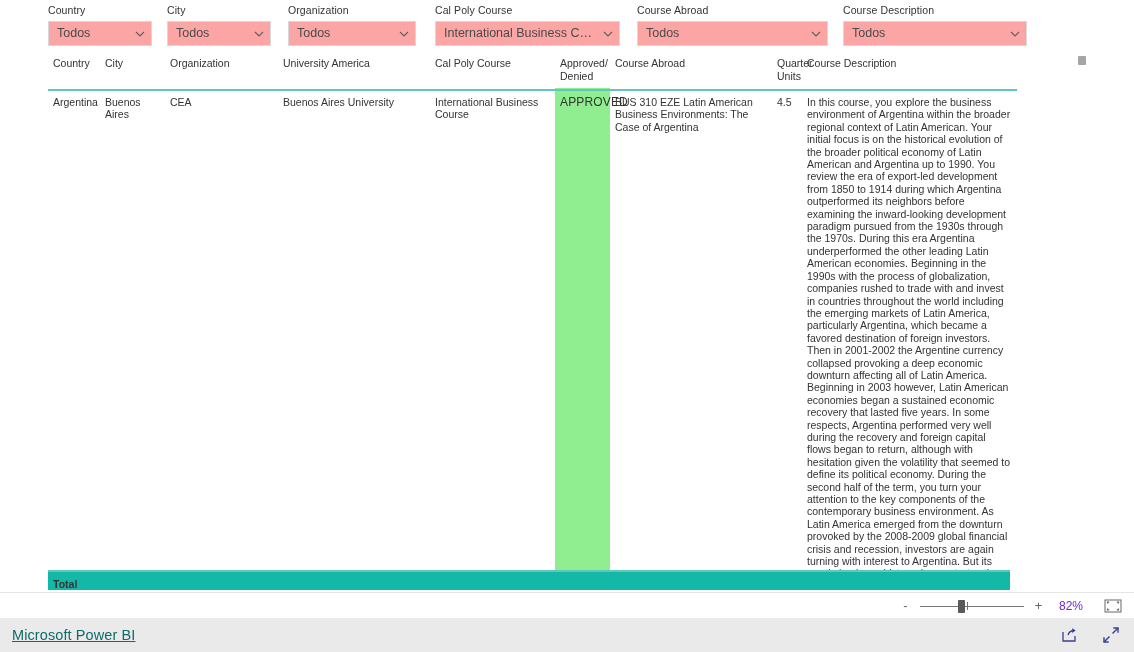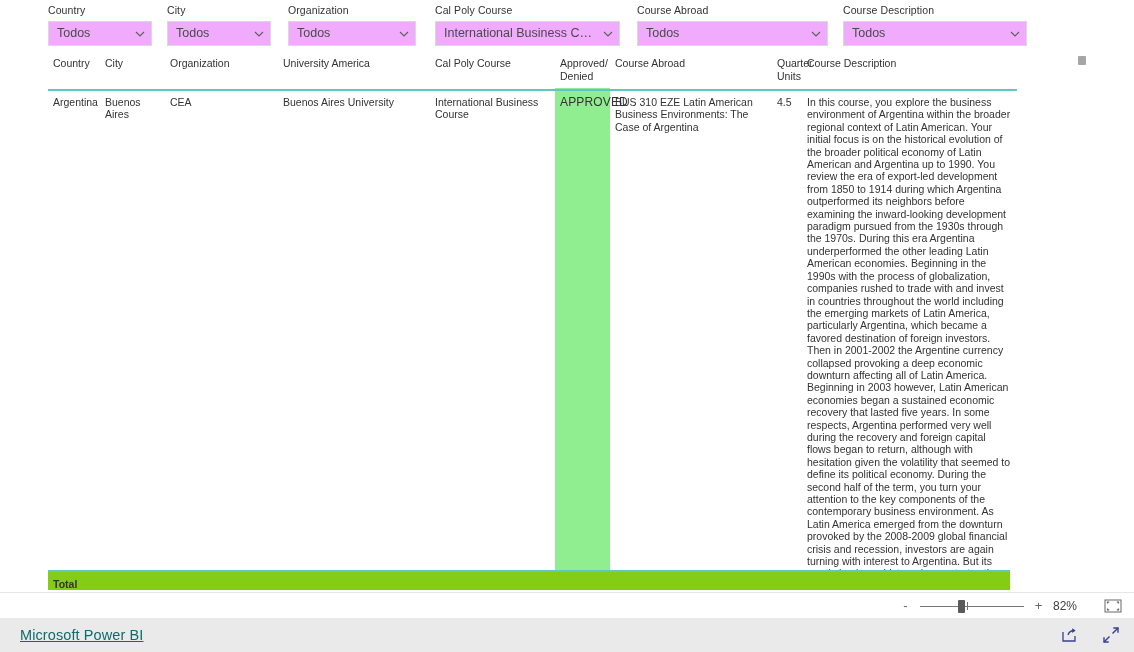--- a/index.html
+++ b/index.html
@@ -40,21 +40,21 @@
     color: #333333;
     letter-spacing: .1px;
     margin-bottom: 4px;
     line-height: 13px;
     white-space: nowrap;
   }
   .slicer-box {
     position: relative;
     height: 25px;
     border: 1px solid #d9d9d9;
-    background: #f0abfc;
+    background: #fca5a5;
     display: flex;
     align-items: center;
     padding: 0 24px 0 8px;
   }
   .slicer-value {
     font-size: 12.5px;
     color: #4a4a4a;
     white-space: nowrap;
     overflow: hidden;
     text-overflow: ellipsis;
@@ -146,21 +146,21 @@
   
   #total-row {
     position: absolute;
     left: 0; top: 518px;
     width: 962px;
     border-top: 2px solid #5ec8c0;
     font-size: 10.5px;
     color: #333333;
     padding: 6px 5px 0 5px;
     font-weight: bold;
-    background: #84cc16;
+    background: #14b8a6;
   }
 
   
   #statusbar {
     position: absolute;
     left: 0; top: 592px;
     width: 1134px; height: 26px;
     background: #ffffff;
     border-top: 1px solid #e6e6e6;
     display: flex;
@@ -201,41 +201,41 @@
   }
   .zoom-track .handle {
     position: absolute;
     left: 38px; top: 0px;
     width: 7px; height: 13px;
     background: #5a5a5a;
     border-radius: 1px;
   }
   .zoom-pct {
     font-size: 12px;
-    color: #404040;
+    color: #6d28d9;
     min-width: 30px;
-    text-align: left;
+    text-align: right;
   }
   .fit-btn {
     margin-left: 12px;
     width: 18px; height: 14px;
     position: relative;
   }
 
   
   #footer {
     position: absolute;
     left: 0; top: 618px;
     width: 1134px; height: 34px;
     background: #eaeaea;
     display: flex;
     align-items: center;
   }
   #footer-brand {
-    margin-left: 20px;
+    margin-left: 12px;
     font-size: 14.5px;
     color: #0f6b6b;
     text-decoration: underline;
     letter-spacing: .1px;
   }
   #footer-actions {
     margin-left: auto;
     margin-right: 14px;
     display: flex;
     align-items: center;

